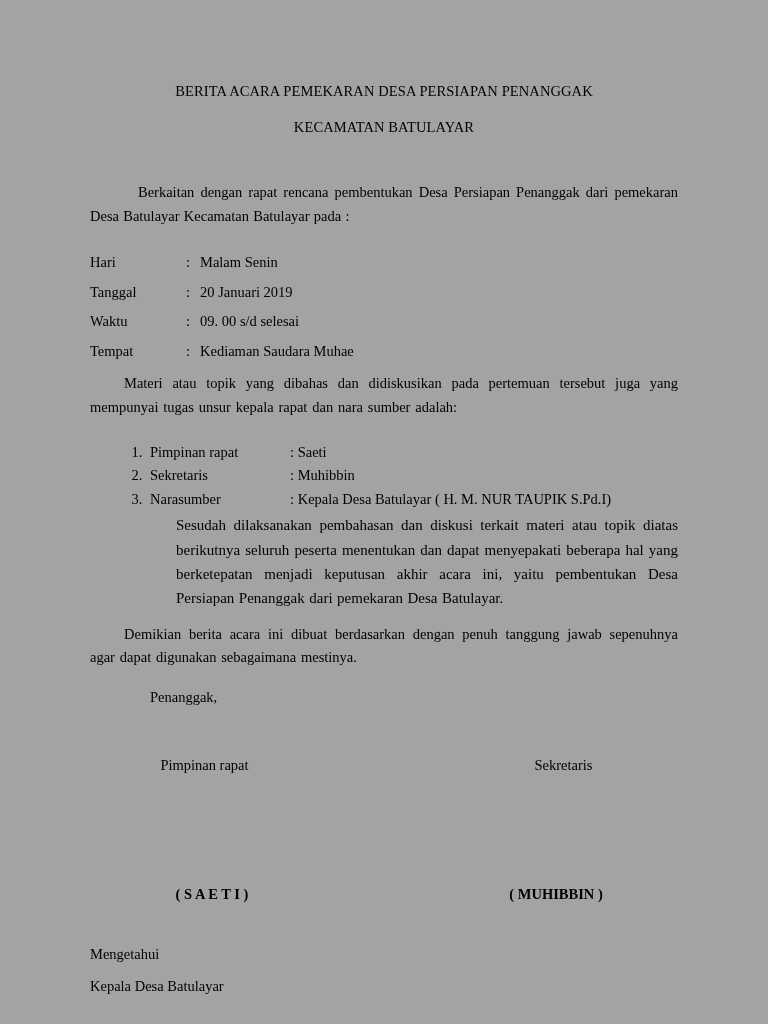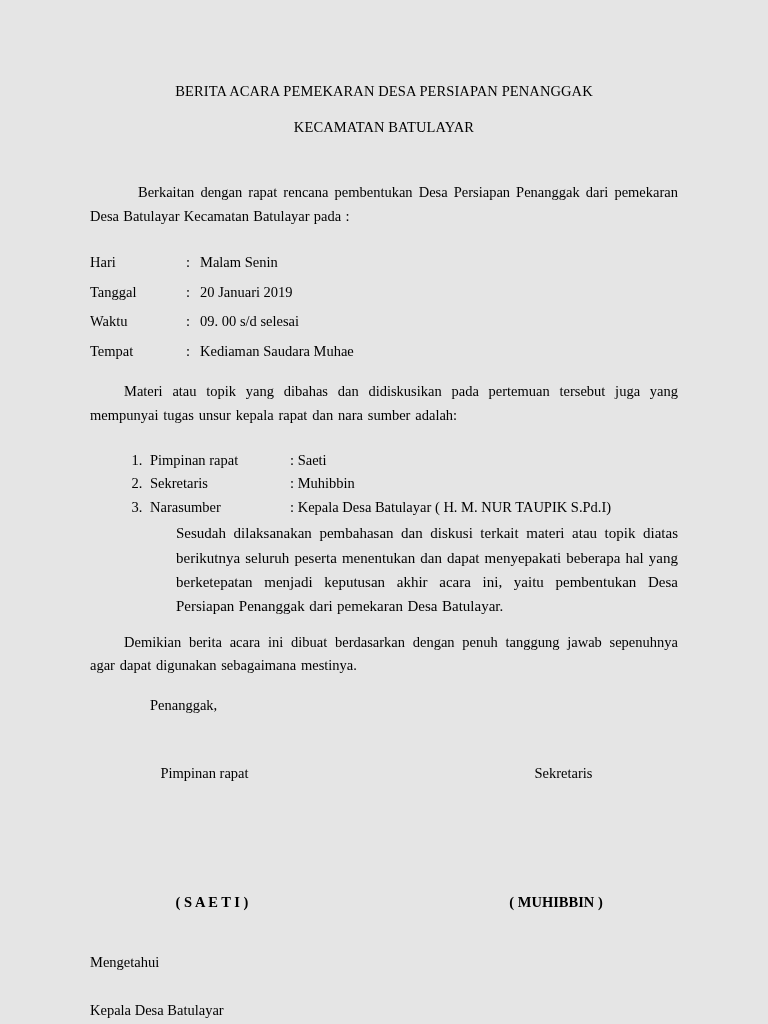--- a/index.html
+++ b/index.html
@@ -11,21 +11,21 @@
     width: 768px;
     height: 1024px;
     font-family: "Liberation Serif", serif;
     color: #000000;
     -webkit-font-smoothing: antialiased;
   }
   .page {
     position: relative;
     width: 768px;
     height: 1024px;
-    background: #e5e5e5;
+    background: #a3a3a3;
     box-sizing: border-box;
     padding: 82px 90px 0 90px;
   }
   .title-block {
     text-align: center;
   }
   .title-line {
     font-size: 14.5px;
     letter-spacing: 0.1px;
     line-height: 1.35;
@@ -55,21 +55,21 @@
     padding: 3px 0;
     vertical-align: top;
   }
   .info-label {
     width: 96px;
   }
   .info-sep {
     width: 14px;
   }
   .para-materi {
-    margin-top: 14px;
+    margin-top: 6px;
     text-indent: 34px;
     text-align: justify;
     word-spacing: 1.2px;
   }
   ol.roles {
     margin: 22px 0 0 0;
     padding-left: 56px;
     font-size: 14.5px;
     line-height: 1.62;
     text-decoration: underline;
@@ -129,21 +129,21 @@
   .sign-names .sign-col.left {
     padding-right: 70px;
   }
   .sign-names .sign-col.right {
     padding-left: 30px;
   }
   .mengetahui {
     margin-top: 40px;
   }
   .kepala {
-    margin-top: 24px;
+    margin-top: 8px;
   }
 </style>
 </head>
 <body>
 
 <div class="page">
 
   <div class="title-block">
     <div class="title-line">BERITA ACARA PEMEKARAN DESA PERSIAPAN PENANGGAK</div>
     <div class="title-line second">KECAMATAN BATULAYAR</div>

